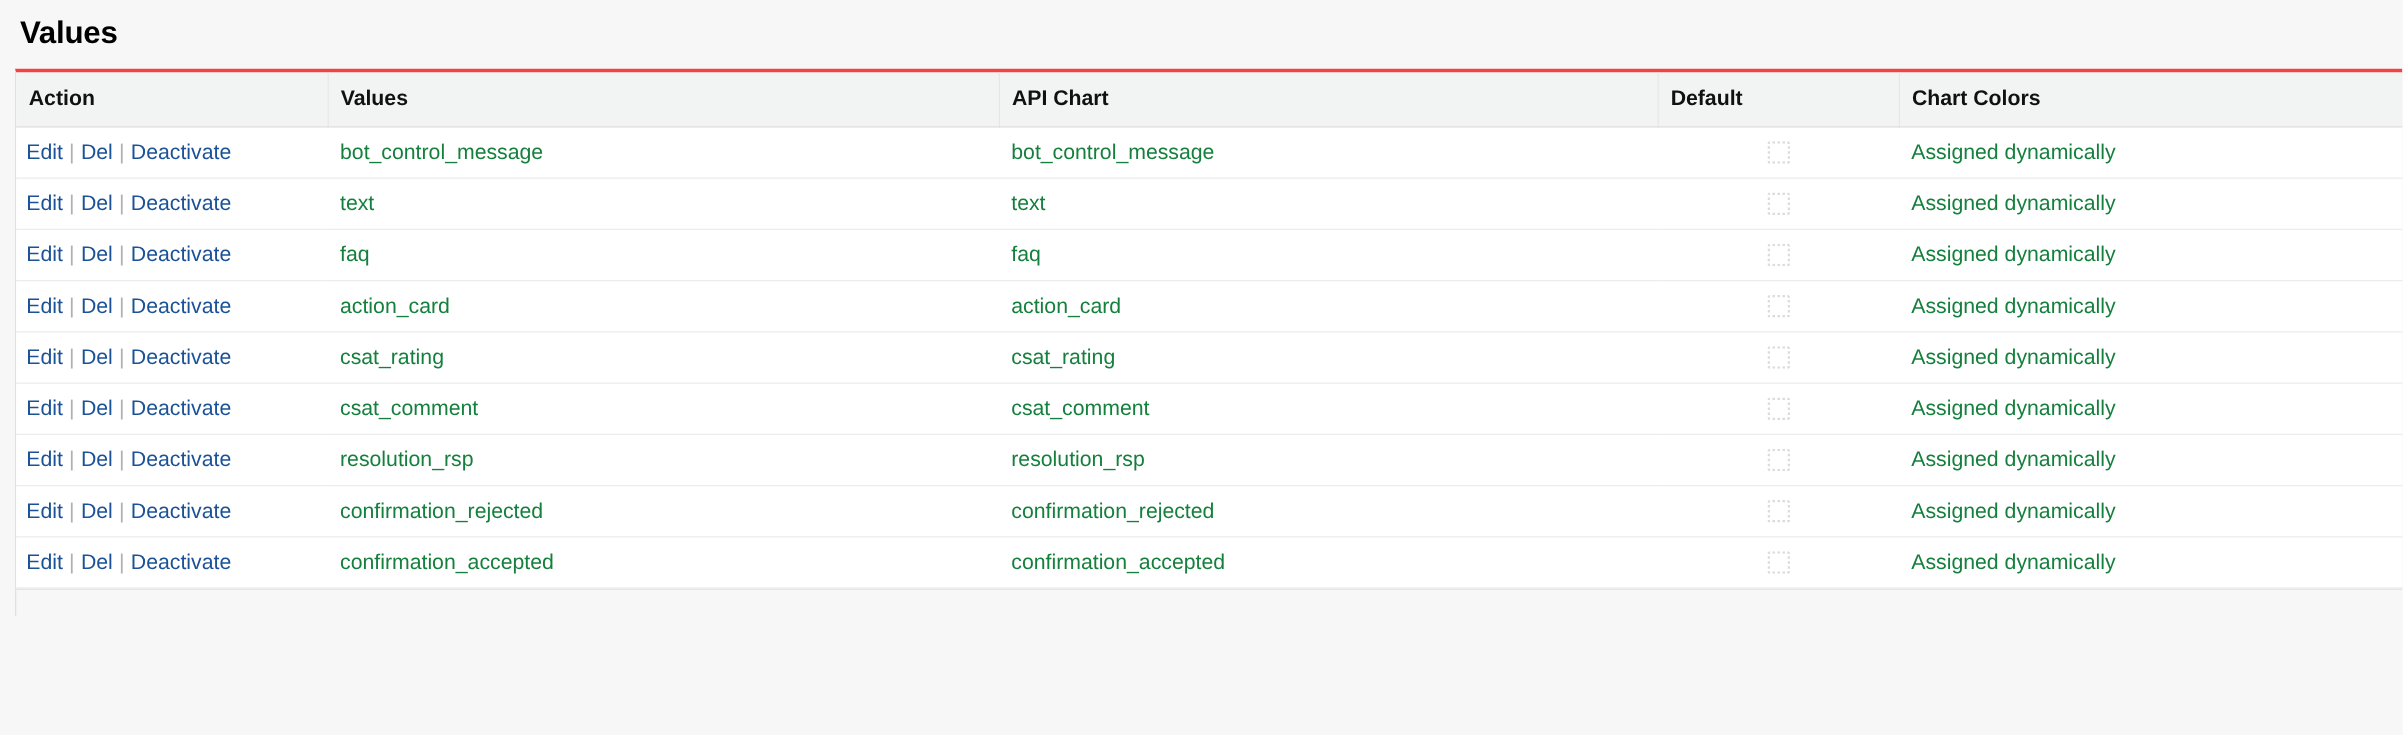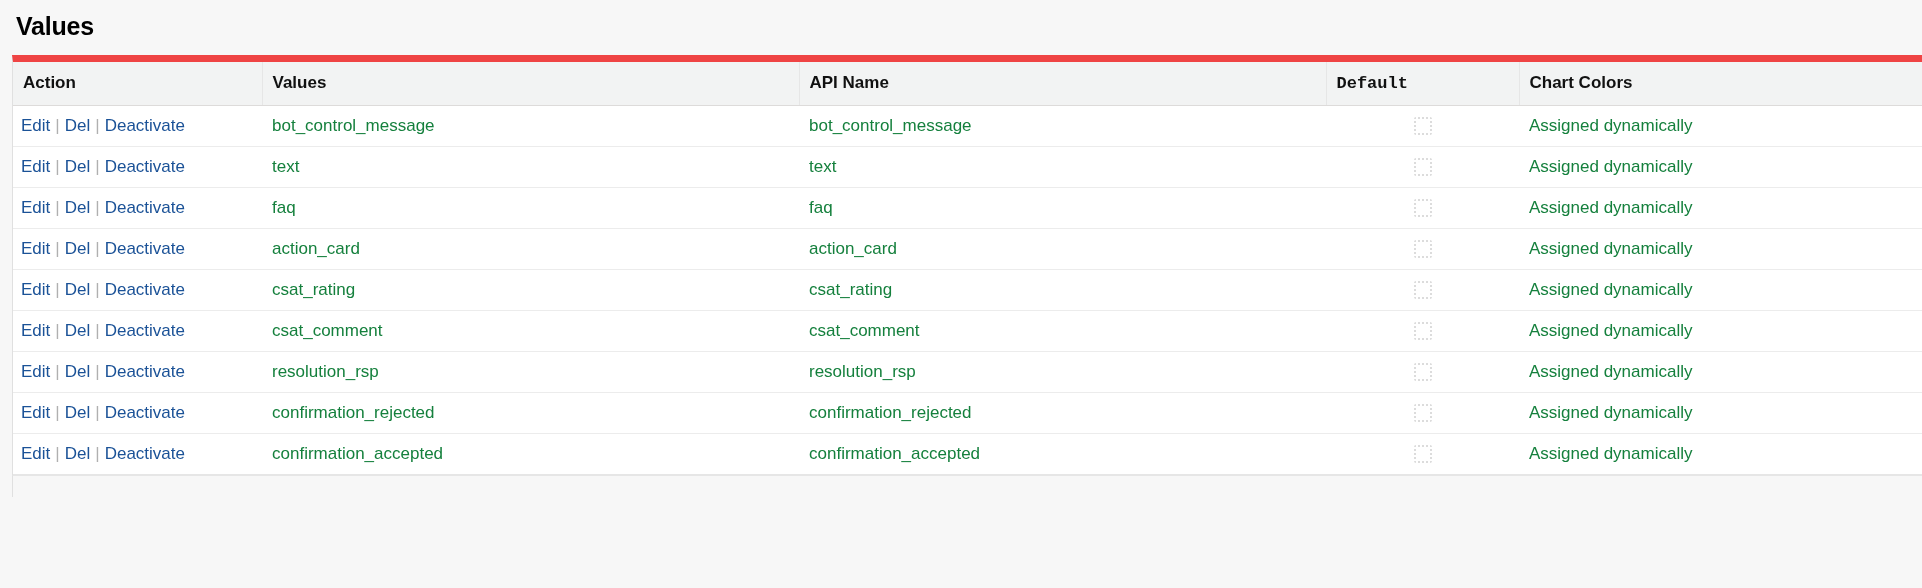--- a/index.html
+++ b/index.html
@@ -80,21 +80,21 @@
     border-left: 6px solid transparent;
     border-right: 6px solid transparent;
     border-top: 7px solid #3a3a3a;
   }
 
   
   .table-wrap {
     position: relative;
     margin: 0 0 0 12px;
     background: #ffffff;
-    border-top: 7px solid #ef4444;
+    border-top: 3px solid #ef4444;
     border-left: 1px solid #e0e0e0;
     width: 1910px;
   }
 
   table.values-table {
     border-collapse: collapse;
     width: 100%;
     table-layout: fixed;
     font-size: 17px;
     color: #222222;
@@ -127,21 +127,21 @@
   }
   table.values-table tbody tr:last-child td { border-bottom: 1px solid #e6e6e6; }
 
   
   col.c-action       { width: 249px; }
   col.c-values       { width: 537px; }
   col.c-apiname      { width: 527px; }
   col.c-default      { width: 193px; }
   col.c-chartcolors  { width: 404px; }
 
-  .th-center { text-align: left; font-family: Liberation Mono, monospace; }
+  .th-center { text-align: left; }
   .td-center { text-align: center; }
 
   
   .action-cell {
     font-size: 17px;
     white-space: nowrap;
     padding-left: 8px !important;
   }
   .action-link {
     color: #1b5297;
@@ -191,21 +191,21 @@
         <col class="c-action">
         <col class="c-values">
         <col class="c-apiname">
         <col class="c-default">
         <col class="c-chartcolors">
       </colgroup>
       <thead>
         <tr>
             <th>Action</th>
             <th>Values</th>
-            <th>API Name</th>
+            <th>API Chart</th>
             <th class="th-center">Default</th>
             <th>Chart Colors</th>
           </tr>
       </thead>
       <tbody>
           <tr>
             <td class="action-cell"><a class="action-link">Edit</a><span class="action-sep">|</span><a class="action-link">Del</a><span class="action-sep">|</span><a class="action-link">Deactivate</a></td>
             <td><span class="cell-text">bot_control_message</span></td>
             <td><span class="cell-text">bot_control_message</span></td>
             <td class="td-center"><span class="chk"></span></td>

